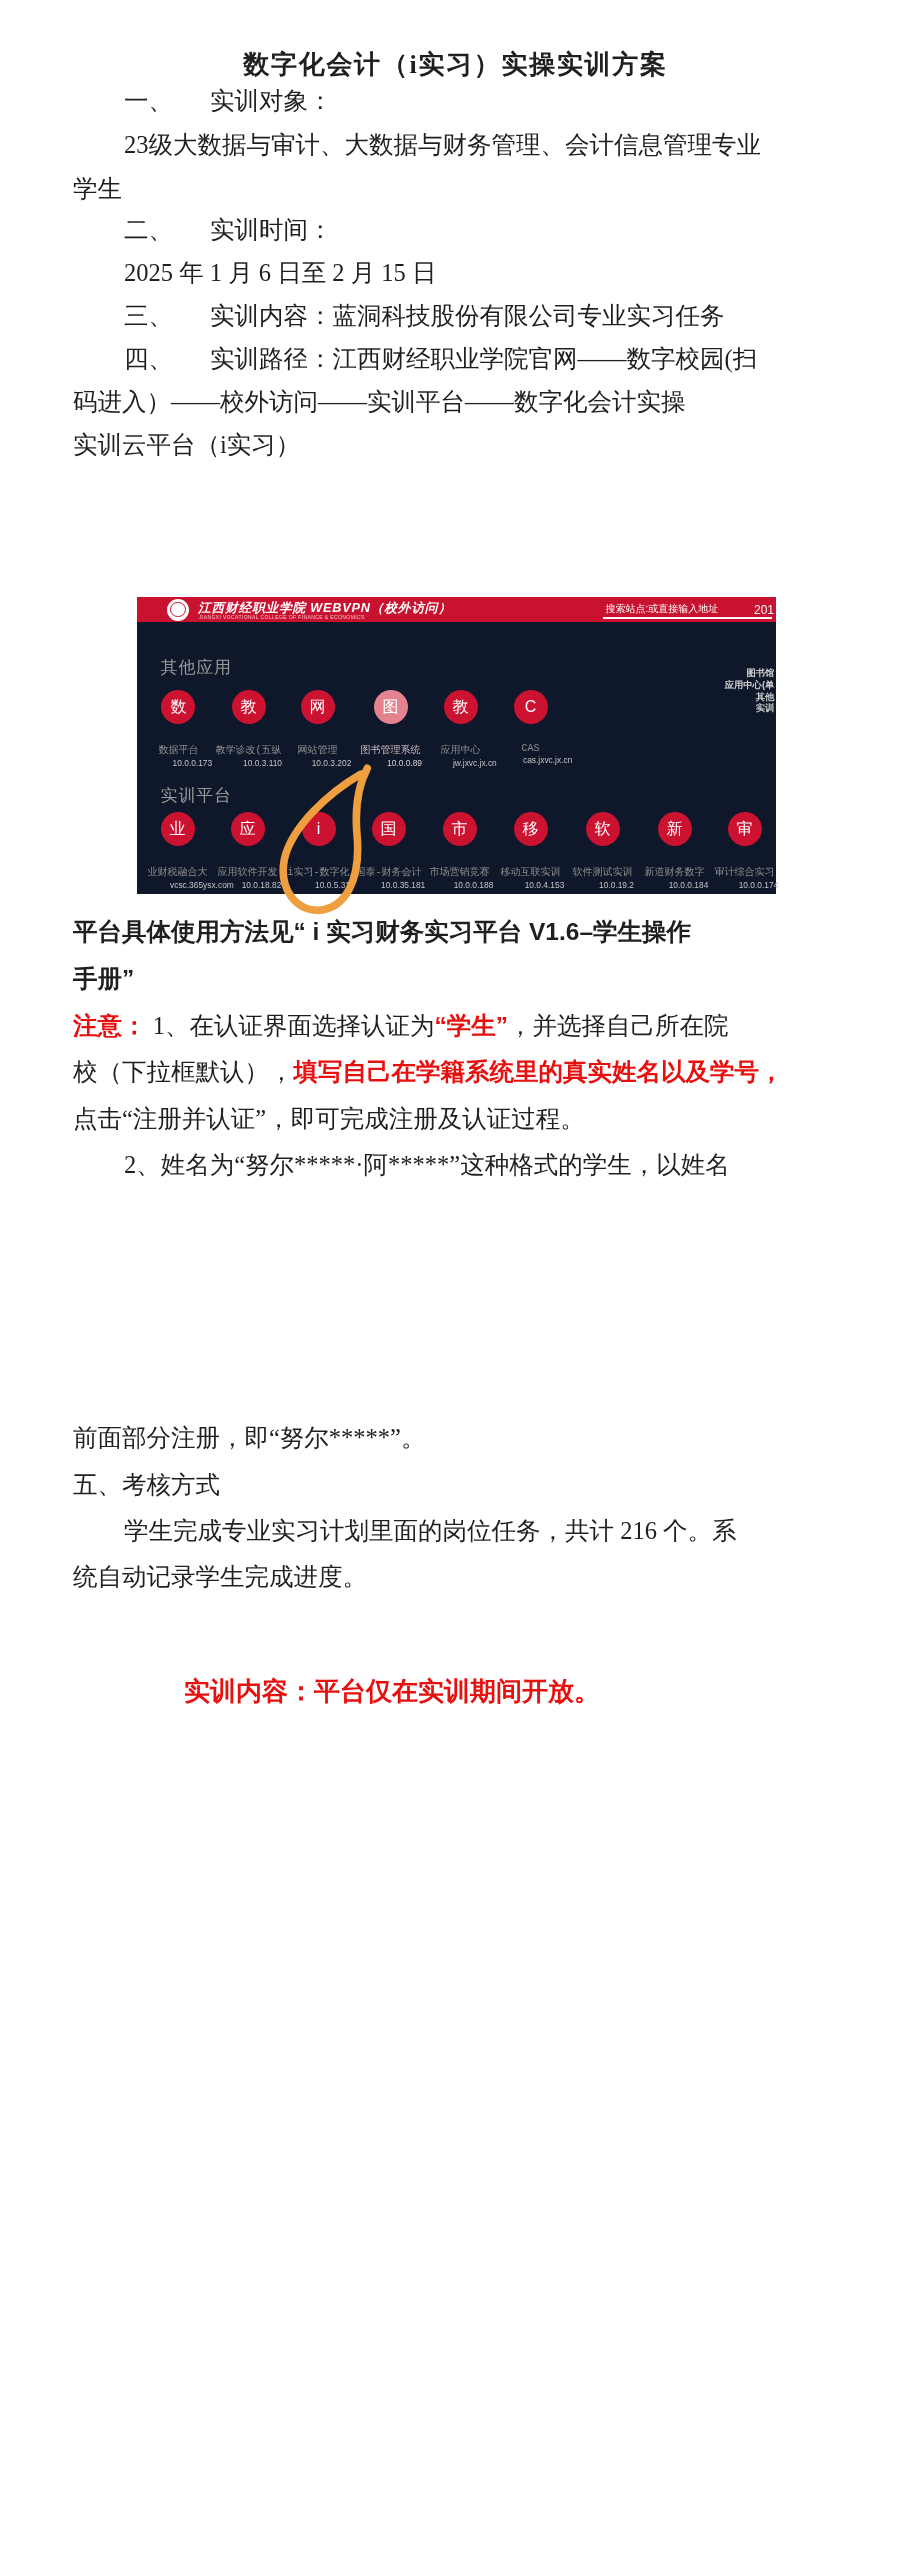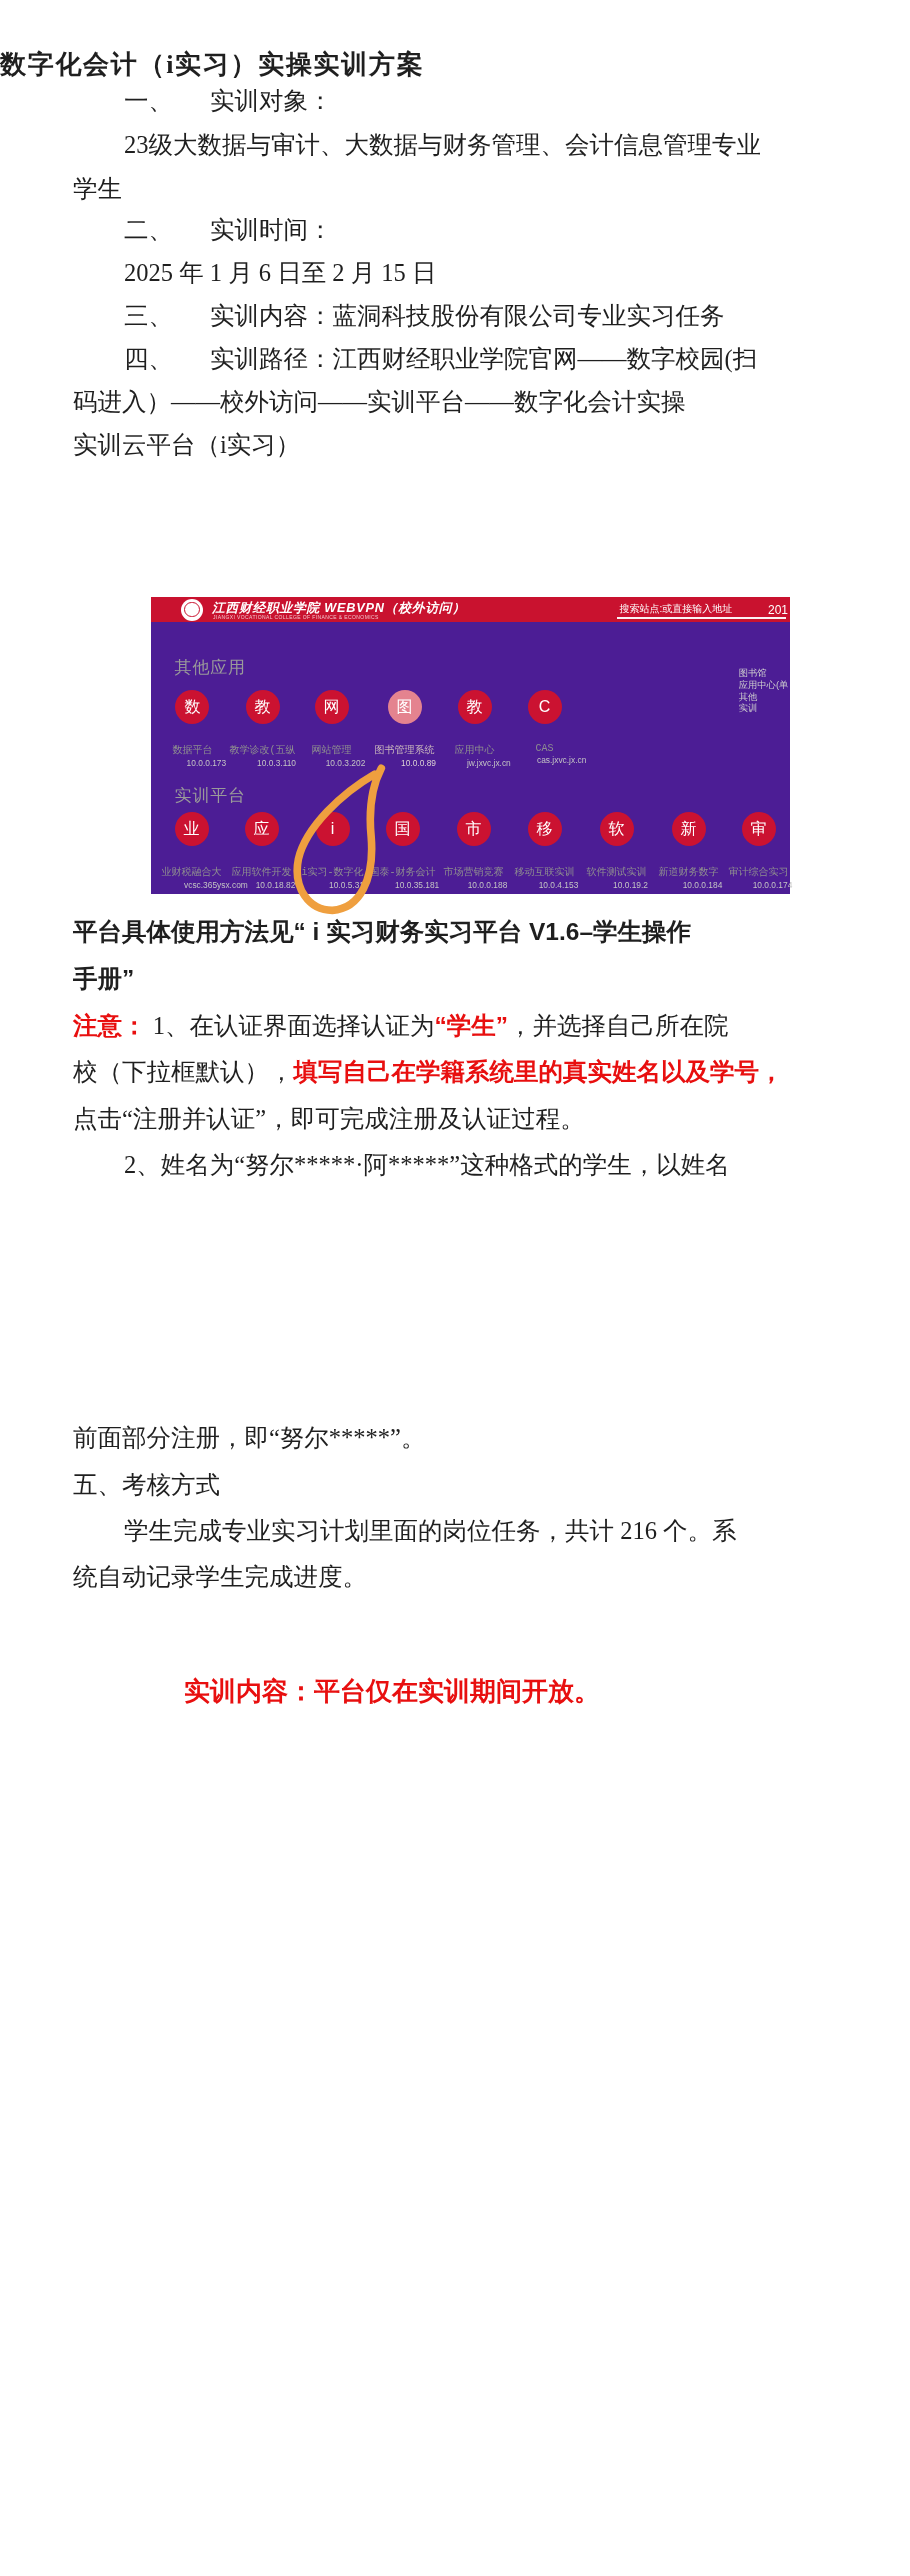--- a/index.html
+++ b/index.html
@@ -4,46 +4,46 @@
 <style>
   html,body{margin:0;padding:0;background:#ffffff;}
   body{width:911px;height:2576px;position:relative;overflow:hidden;
        font-family:"Liberation Serif","DejaVu Serif",serif;color:#1f1f1f;}
 
   
   .dline{position:absolute;left:73px;font-size:24.5px;line-height:34px;white-space:nowrap;
          font-family:"Liberation Serif","DejaVu Serif",serif;color:#1f1f1f;}
   .indent{padding-left:51px;}
   .numgap{display:inline-block;width:37px;}
-  .doc-title{position:absolute;left:0;top:47px;width:911px;text-align:left;
+  .doc-title{position:absolute;left:0;top:47px;width:911px;text-align:center;
              font-size:26px;font-weight:600;letter-spacing:1.7px;}
   .bold-sans{font-family:"Liberation Sans","DejaVu Sans",sans-serif;font-weight:bold;}
   .red{color:#e80f0f;}
   .warning-line{position:absolute;left:184px;top:1674px;font-size:26px;white-space:nowrap;
                 font-family:"Liberation Sans","DejaVu Sans",sans-serif;font-weight:bold;color:#e80f0f;}
 
   
-  .portal{position:absolute;left:151px;top:597px;width:639px;height:297px;background:#4c1d95;
+  .portal{position:absolute;left:137px;top:597px;width:639px;height:297px;background:#0f172a;
           font-family:"Liberation Sans","DejaVu Sans",sans-serif;}
   .portal-bar{position:absolute;left:0;top:0;width:639px;height:25px;background:#c9122f;overflow:hidden;}
   .logo{position:absolute;left:30px;top:1.7px;width:22px;height:22px;border-radius:50%;
         background:#ffffff;display:flex;align-items:center;justify-content:center;}
   .logo-inner{width:13.5px;height:13.5px;border:1.7px solid #c9122f;border-radius:50%;}
   .brand{position:absolute;left:61px;top:2.5px;color:#ffffff;font-size:12.7px;font-style:italic;
          font-weight:bold;white-space:nowrap;letter-spacing:0.8px;}
   .brand-sub{position:absolute;left:62px;top:17px;color:#ffffff;opacity:.75;font-size:5px;
              white-space:nowrap;letter-spacing:0.4px;}
   .search-box{position:absolute;left:466px;top:0;width:170px;height:25px;cursor:text;}
   .search-label{position:absolute;left:2.5px;top:5px;color:#ffffff;font-size:10px;white-space:nowrap;text-align:right;}
   .search-underline{position:absolute;left:0;top:20px;width:169px;height:1.7px;background:#ffffff;opacity:.95;}
   .bar-right{position:absolute;left:617px;top:5.9px;color:#ffffff;font-size:12px;white-space:nowrap;}
 
   .section-label{position:absolute;left:23.6px;font-size:17px;color:#9a9a9a;letter-spacing:0.8px;white-space:nowrap;}
-  .side-links{position:absolute;right:1.7px;top:71px;text-align:left;font-size:9.3px;
-              color:#cfcfcf;line-height:11.8px;white-space:nowrap;}
+  .side-links{position:absolute;right:1.7px;top:71px;text-align:right;font-size:9.3px;
+              color:#cfcfcf;line-height:11.8px;white-space:nowrap;font-weight:bold;}
   .side-links div{cursor:pointer;}
 
   .tile{position:absolute;width:71px;text-align:center;cursor:pointer;}
   .tile-circle{width:34px;height:34px;margin:0 auto;border-radius:50%;background:#cb1231;
                color:#ffffff;font-size:16px;line-height:34px;text-align:center;}
   .tile-name{margin-top:19px;font-size:10px;color:#8f8f8f;white-space:nowrap;font-family:Liberation Mono, monospace;}
   .tile-addr{margin-top:0.8px;font-size:8.4px;color:#c4c4c4;white-space:nowrap;margin-left:28px;}
   .tile.muted .tile-circle{background:#e4838f;}
   .tile.muted .tile-name{color:#cbb9bd;}
   .tile.muted .tile-addr{color:#dcd2d4;}

